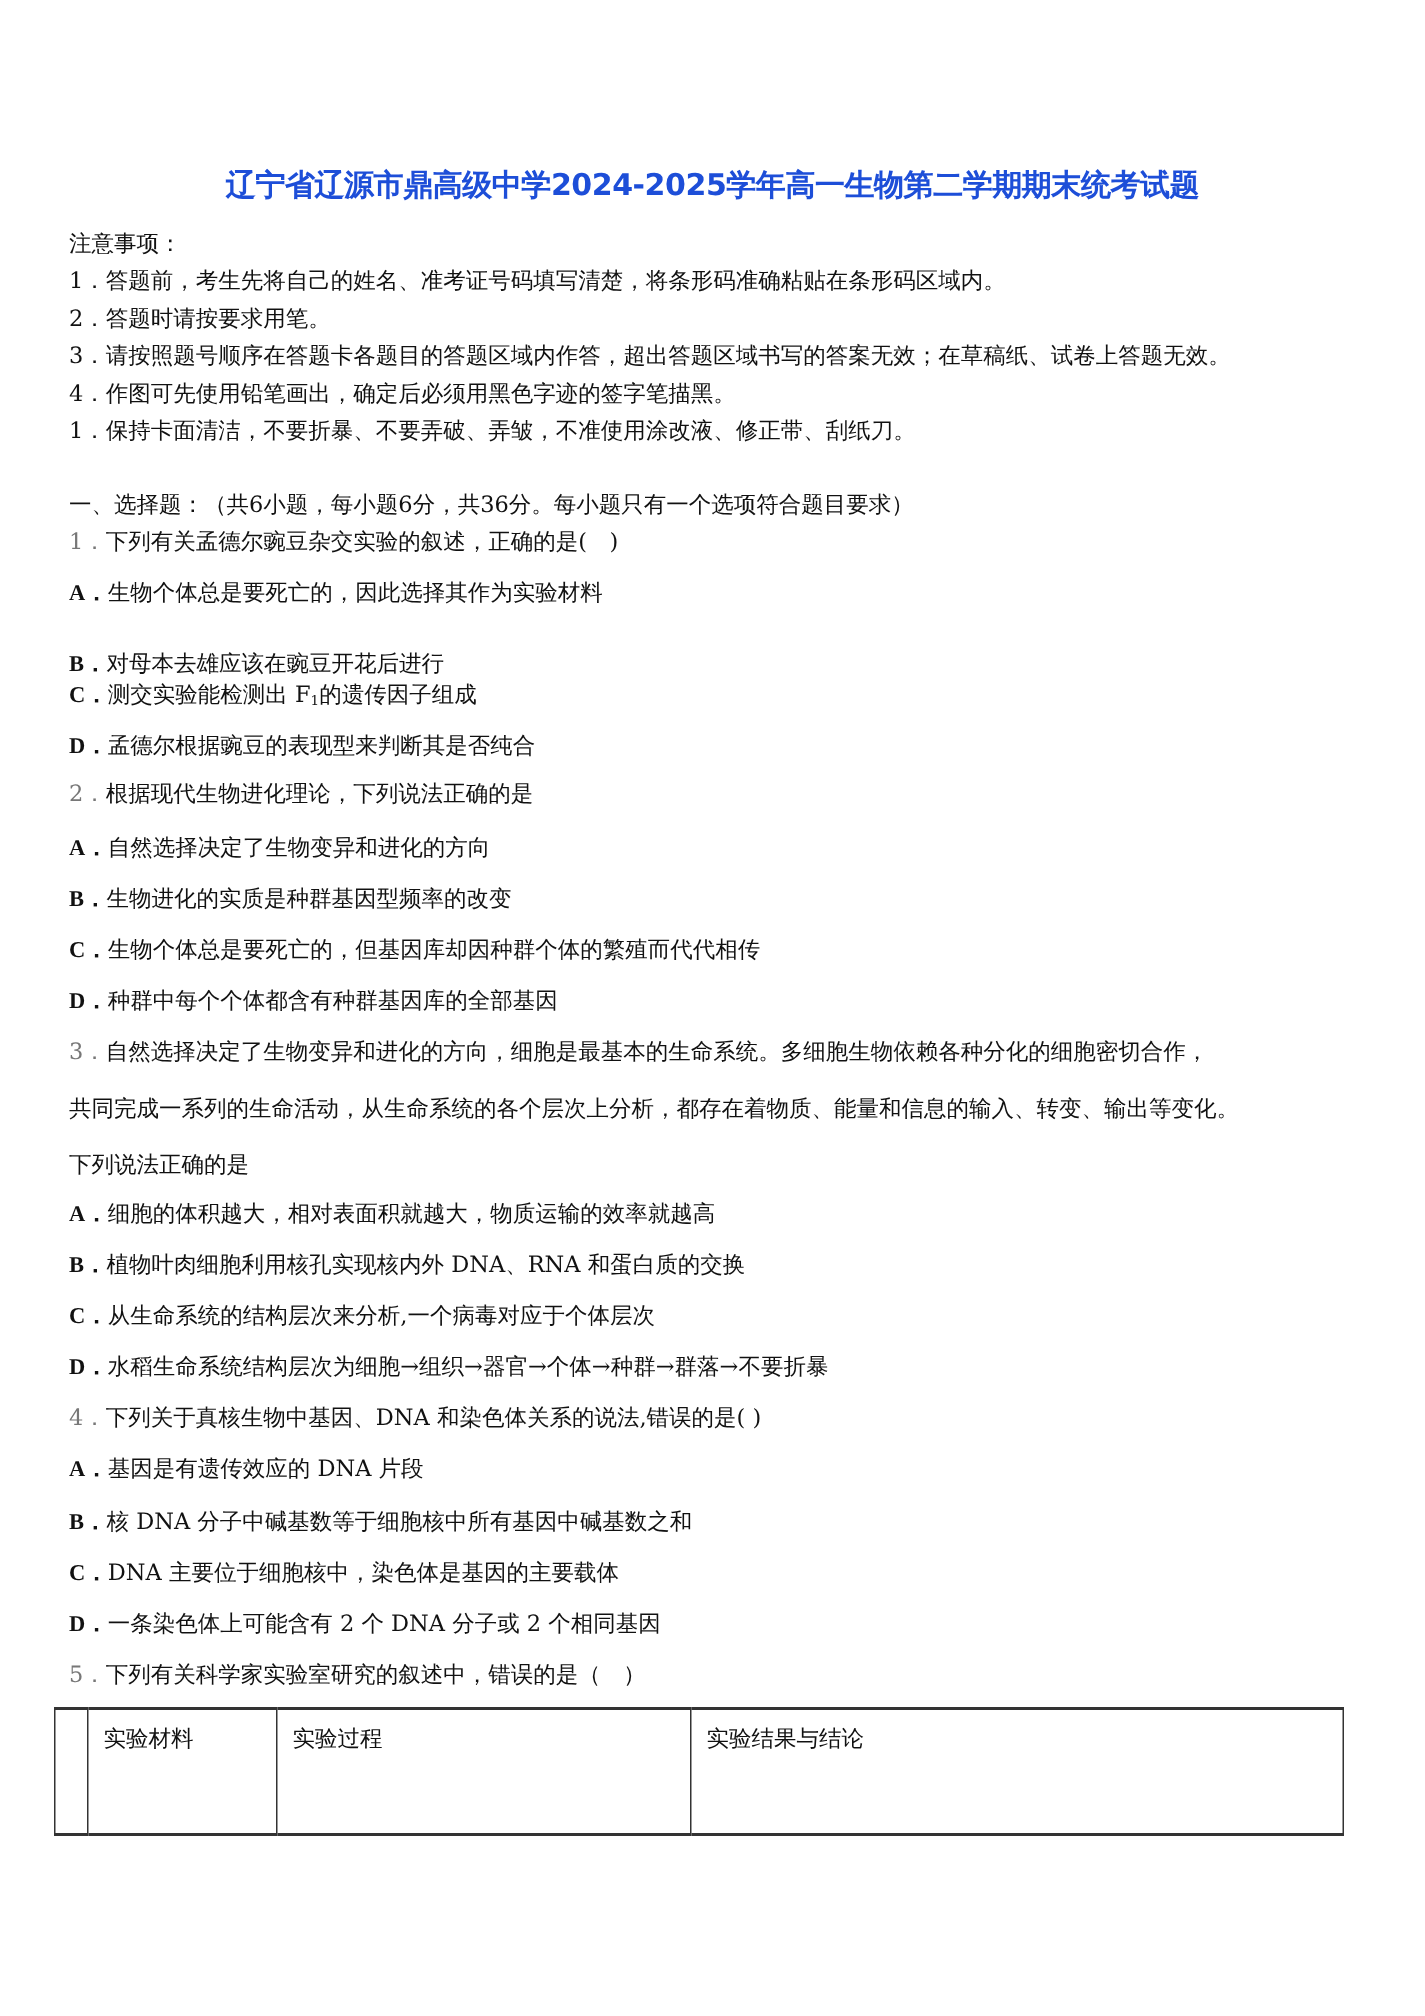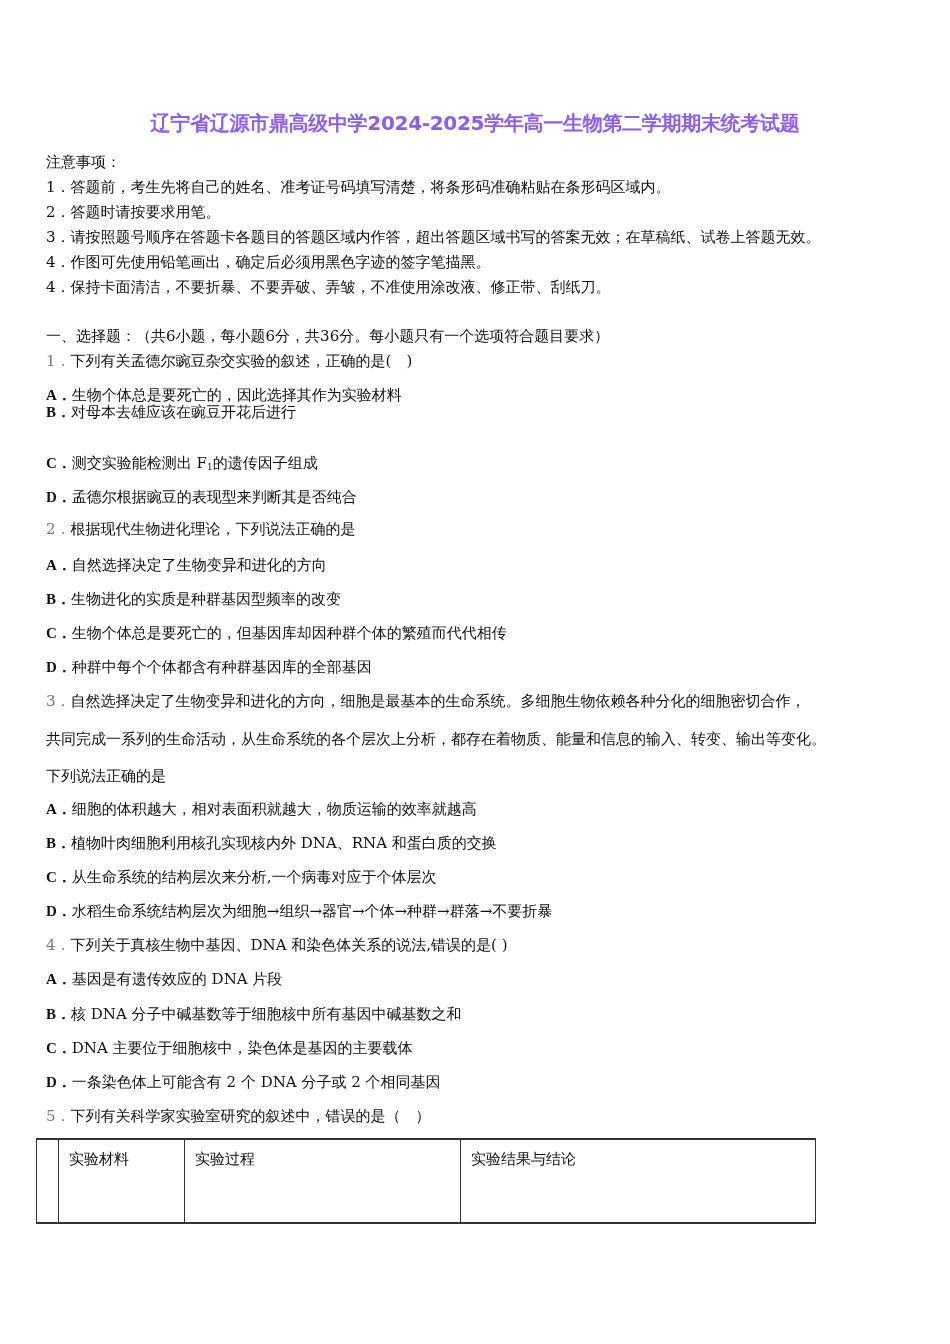--- a/index.html
+++ b/index.html
@@ -4,63 +4,63 @@
   <style>
     html, body { margin: 0; padding: 0; background: #ffffff; }
     body {
       width: 950px; height: 1344px; position: relative; overflow: hidden;
       font-family: "DejaVu Serif", "Liberation Serif", serif;
       color: #111;
     }
     .title {
       position: absolute; left: 0; top: 110px; width: 950px; text-align: center;
       font-family: "DejaVu Sans", "Liberation Sans", sans-serif;
-      font-weight: bold; font-size: 20px; letter-spacing: -0.3px; color: #8b5cf6;
+      font-weight: bold; font-size: 20px; letter-spacing: -0.3px; color: #1d4ed8;
     }
     .line {
       position: absolute; left: 46px; font-size: 15px; line-height: 20px; white-space: nowrap;
       color: #111;
     }
     .notice { font-size: 15px; }
     .qnum { color: #777; font-weight: normal; }
     .opt-letter { font-weight: bold; font-family: "Liberation Serif", serif; }
     .sub { font-size: 9px; vertical-align: -2px; }
     table.exp {
-      position: absolute; left: 36px; top: 1138px; width: 780px; height: 86px;
+      position: absolute; left: 36px; top: 1138px; width: 860px; height: 86px;
       border-collapse: collapse; font-size: 15px;
     }
     table.exp td {
       border: 1px solid #333; vertical-align: top; padding: 10px 10px 0 10px;
       border-top: 2px solid #333; border-bottom: 2px solid #333;
     }
     table.exp td.c0 { width: 21px; padding: 0; border-left: 1px solid #333; }
     table.exp td.c1 { width: 105px; }
     table.exp td.c2 { width: 255px; }
   </style>
 </head>
 <body>
 
 <div class="title">辽宁省辽源市鼎高级中学2024-2025学年高一生物第二学期期末统考试题</div>
 
 <div class="line notice" style="top:152px">注意事项：</div>
 <div class="line notice" style="top:177px">1．答题前，考生先将自己的姓名、准考证号码填写清楚，将条形码准确粘贴在条形码区域内。</div>
 <div class="line notice" style="top:202px">2．答题时请按要求用笔。</div>
 <div class="line notice" style="top:227px">3．请按照题号顺序在答题卡各题目的答题区域内作答，超出答题区域书写的答案无效；在草稿纸、试卷上答题无效。</div>
 <div class="line notice" style="top:252px">4．作图可先使用铅笔画出，确定后必须用黑色字迹的签字笔描黑。</div>
-<div class="line notice" style="top:277px">4．保持卡面清洁，不要折暴、不要弄破、弄皱，不准使用涂改液、修正带、刮纸刀。</div>
+<div class="line notice" style="top:277px">1．保持卡面清洁，不要折暴、不要弄破、弄皱，不准使用涂改液、修正带、刮纸刀。</div>
 
 <div class="line" style="top:326px">一、选择题：（共6小题，每小题6分，共36分。每小题只有一个选项符合题目要求）</div>
 
 <div class="line" style="top:351px">
   <span class="qnum">1．</span><span>下列有关孟德尔豌豆杂交实验的叙述，正确的是(　)</span>
 </div>
 <div class="line" style="top:385px">
   <span class="opt-letter">A．</span><span>生物个体总是要死亡的，因此选择其作为实验材料</span>
 </div>
-<div class="line" style="top:402px">
+<div class="line" style="top:432px">
   <span class="opt-letter">B．</span><span>对母本去雄应该在豌豆开花后进行</span>
 </div>
 <div class="line" style="top:453px">
   <span class="opt-letter">C．</span><span>测交实验能检测出 F</span><span class="sub">1</span><span>的遗传因子组成</span>
 </div>
 <div class="line" style="top:487px">
   <span class="opt-letter">D．</span><span>孟德尔根据豌豆的表现型来判断其是否纯合</span>
 </div>
 
 <div class="line" style="top:519px">

